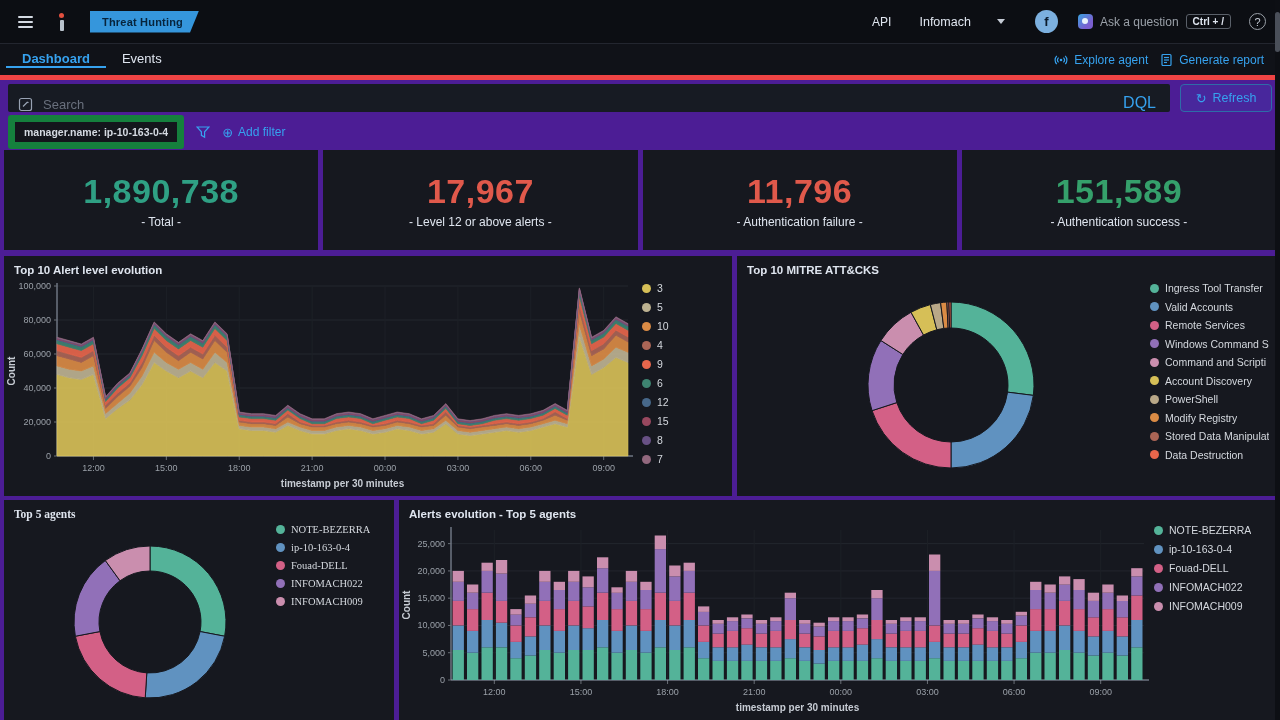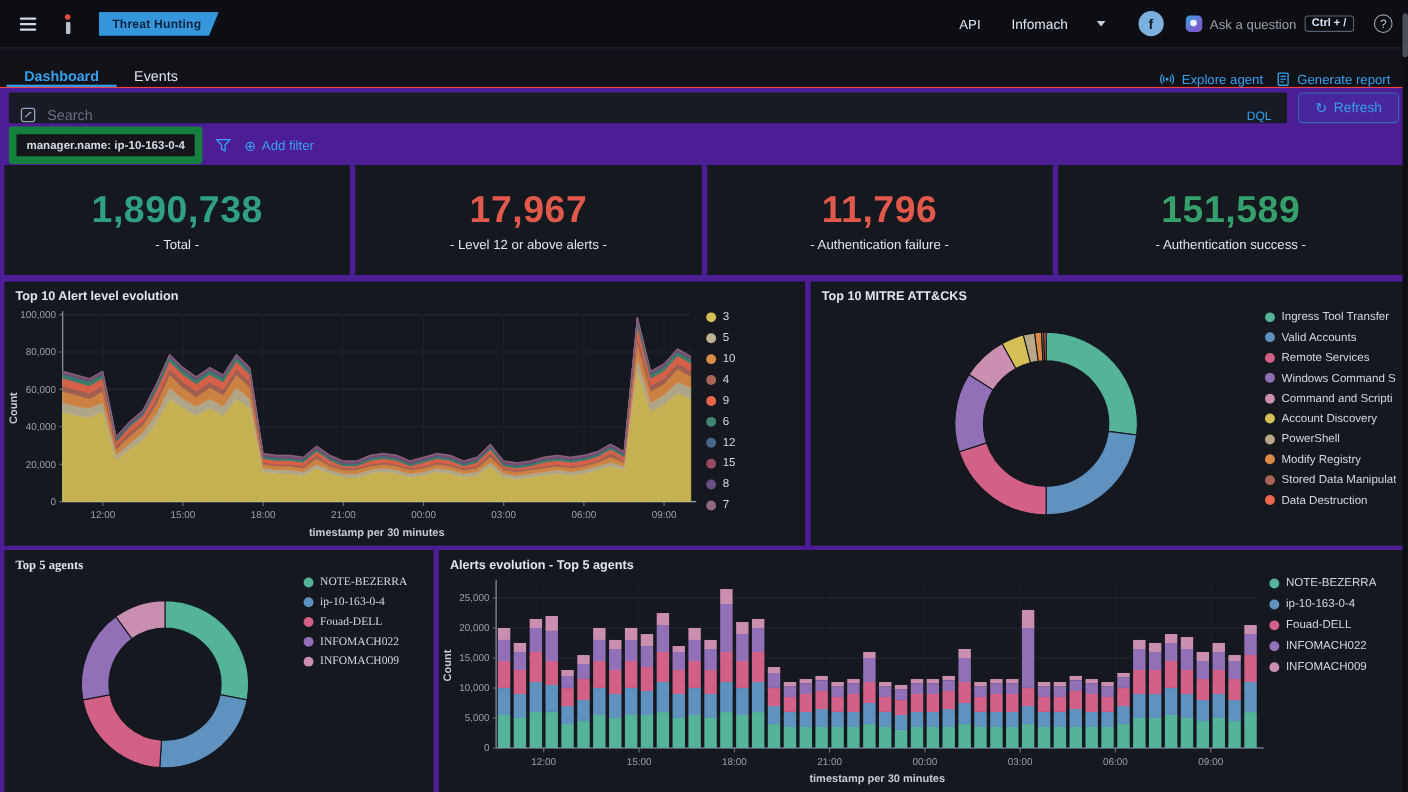--- a/index.html
+++ b/index.html
@@ -28,35 +28,35 @@
   .ask { margin-left:20px; display:flex; align-items:center; gap:7px; cursor:pointer; }
   .ask-logo { width:15px; height:15px; border-radius:4px; background:linear-gradient(135deg,#39a3e0,#7a5fd0 70%); position:relative; }
   .ask-logo::after { content:""; position:absolute; left:4px; top:4px; width:6px; height:6px; border-radius:50%; background:#e8f2fb; }
   .ask-text { color:#9aa0a8; font-size:12px; }
   .kbd { border:1px solid #5a6069; border-radius:3px; padding:1px 6px; font-size:10px; font-weight:bold; color:#dfe5ef; }
   .help { margin-left:18px; width:17px; height:17px; border:1px solid #9aa0a8; border-radius:50%; color:#c6ccd6;
     font-size:11px; display:flex; align-items:center; justify-content:center; cursor:pointer; }
 
   
   .tabbar { position:absolute; left:0; top:44px; width:1280px; height:36px; background:#101218;
-    border-bottom:1px solid #ef4444; display:flex; align-items:flex-end; justify-content:space-between; }
+    border-bottom:5px solid #ef4444; display:flex; align-items:center; justify-content:space-between; }
   .tabs { display:flex; padding-left:6px; }
   .tab { display:flex; align-items:center; padding:0 16px; font-size:13px; color:#dfe5ef; cursor:pointer; border-bottom:2px solid transparent; }
   .tab.active { color:#36a2ef; border-bottom-color:#36a2ef; font-weight:bold; }
   .tab-actions { display:flex; align-items:center; gap:12px; padding-right:16px; }
   .action { display:flex; align-items:center; gap:6px; color:#36a2ef; font-size:12px; cursor:pointer; }
   .action svg { stroke:#36a2ef; }
 
   
   .searchrow { position:absolute; left:8px; top:84px; width:1264px; height:28px; display:flex; gap:2px; }
   .searchbox { flex:1; background:#171b23; border-radius:2px; display:flex; align-items:flex-end; padding:0 10px; gap:10px; }
   .q-icon { display:flex; }
   .searchbox input { flex:1; background:transparent; border:none; outline:none; color:#dfe5ef; font-size:13px; }
   .searchbox input::placeholder { color:#69707d; }
-  .dql { color:#36a2ef; font-size:11px; padding-right:4px; cursor:pointer; }
+  .dql { color:#36a2ef; font-size:16px; padding-right:4px; cursor:pointer; }
   .timepicker { width:322px; background:#171b23; border-radius:2px; display:flex; align-items:center;
     padding:0 10px; gap:7px; border-left:1px solid #262b36; }
   .timepicker .range { color:#dfe5ef; font-size:12.5px; flex:1; margin-left:8px; }
   .showdates { color:#36a2ef; font-size:12.5px; font-weight:bold; cursor:pointer; }
   .refresh { margin-left:8px; width:92px; background:rgba(27,169,245,.08); border:1px solid #2e6ca8; border-radius:4px;
     color:#36a2ef; font-size:12.5px; display:flex; align-items:center; justify-content:center; gap:6px; cursor:pointer; }
   .r-icon { font-size:13px; }
 
   
   .filterrow { position:absolute; left:8px; top:120px; height:24px; display:flex; align-items:center; gap:12px; }

